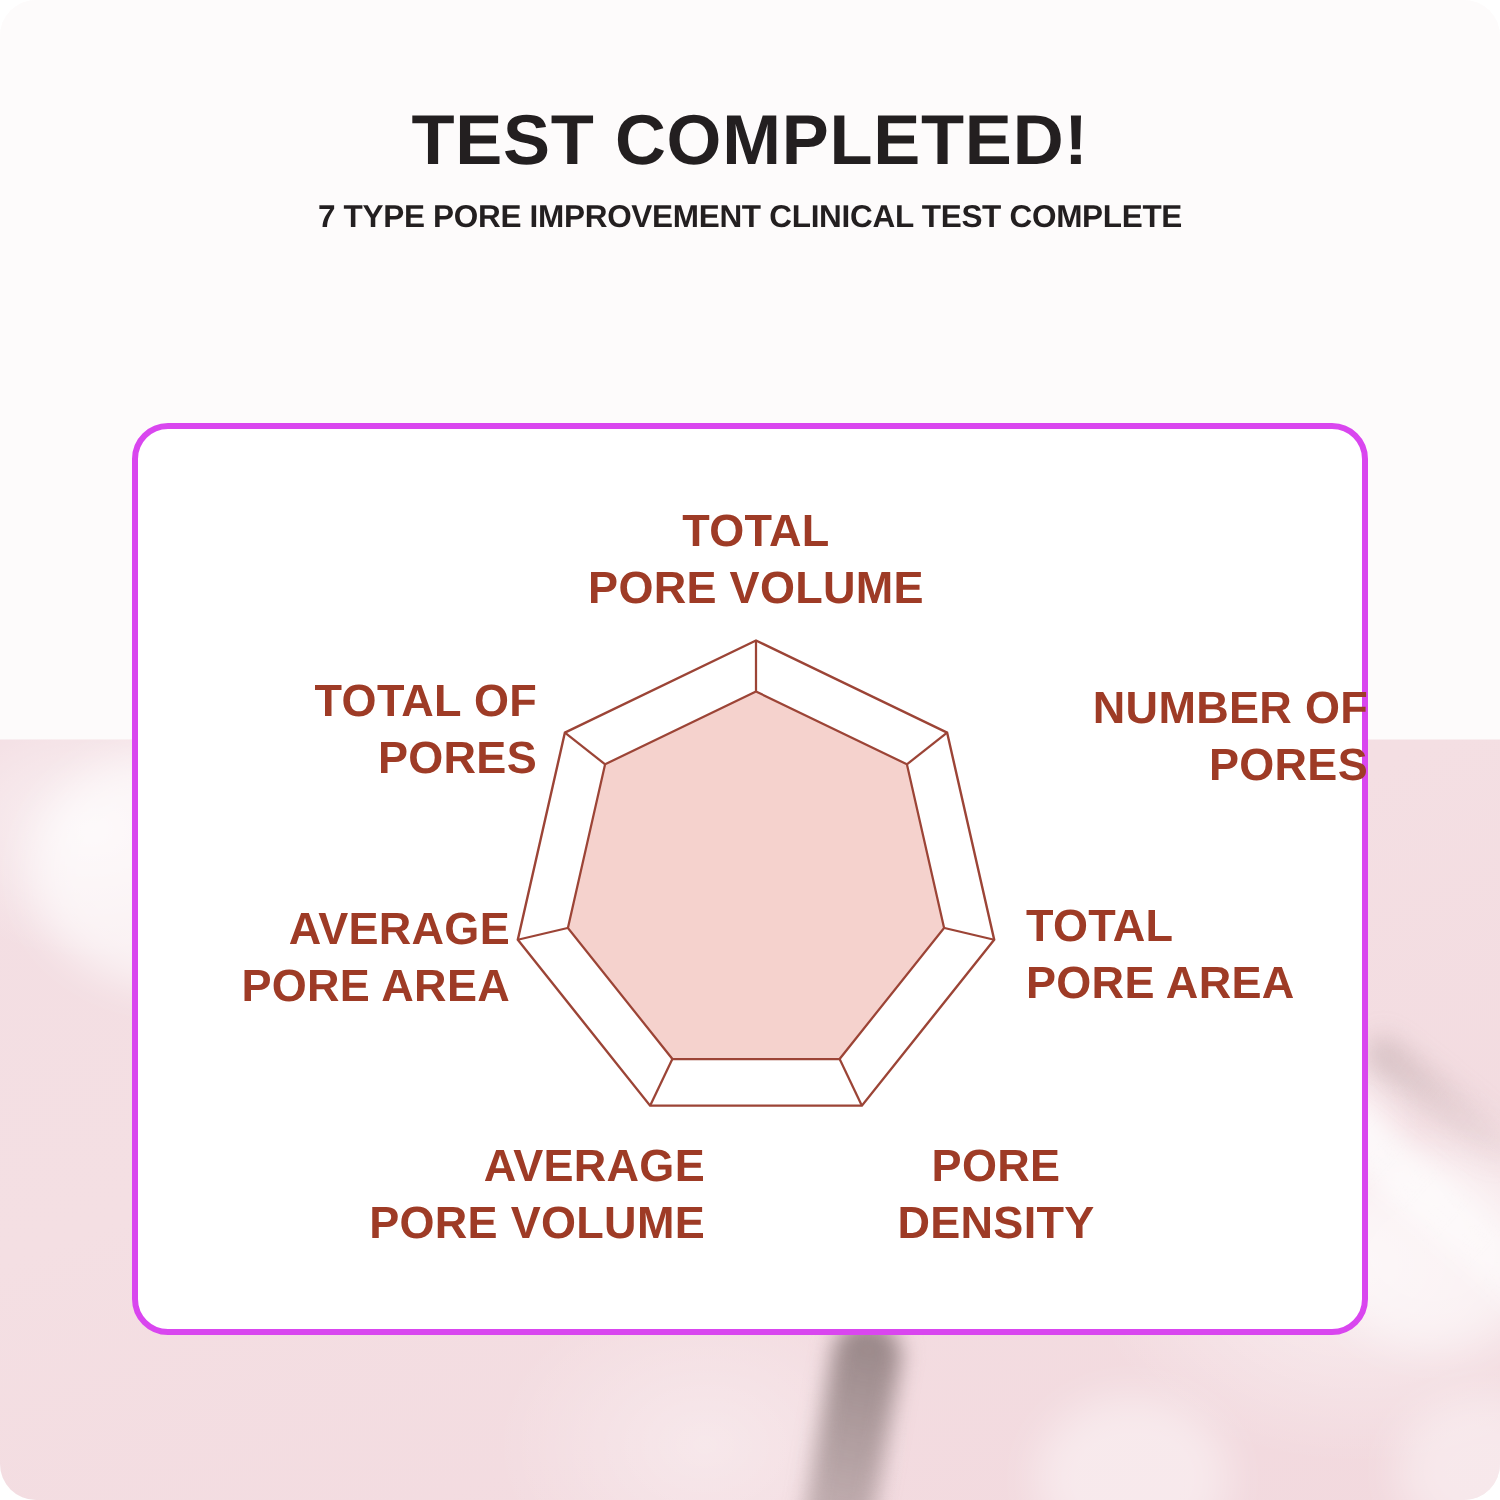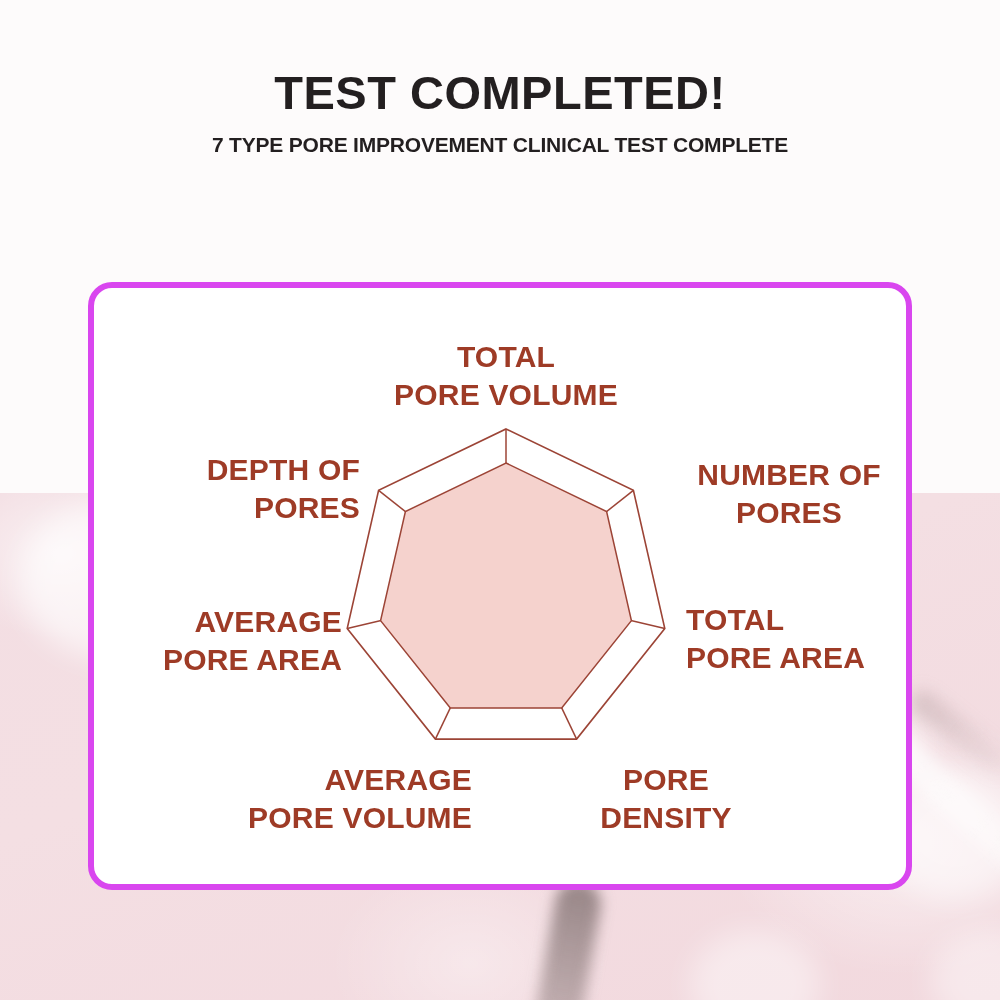--- a/index.html
+++ b/index.html
@@ -9,20 +9,21 @@
   }
   body {
     font-family: "Liberation Sans", sans-serif;
   }
   #page {
     position: relative;
     width: 1000px;
     height: 1000px;
     overflow: hidden;
     background: #fdfcfc;
+    border-radius: 24px;
   }
 
   
   .bg-top {
     position: absolute;
     left: 0; top: 0;
     width: 1000px; height: 495px;
     background: #fdfbfb;
   }
   .bg-bottom {
@@ -106,21 +107,21 @@
   }
 
   
   .card {
     position: absolute;
     left: 88px;
     top: 282px;
     width: 824px;
     height: 608px;
     background: #ffffff;
-    border: 6px solid #d946ef;
+    border: 4px solid #d946ef;
     border-radius: 24px;
     box-sizing: border-box;
     z-index: 6;
   }
 
   .chart-wrap {
     position: absolute;
     left: 0; top: 0;
     width: 824px; height: 608px;
   }
@@ -134,21 +135,21 @@
     position: absolute;
     color: #9e3b26;
     font-size: 30px;
     font-weight: 700;
     line-height: 1.28;
     letter-spacing: 0.2px;
     white-space: pre-line;
     z-index: 8;
   }
   .lbl-total-pore-volume { left: 212px; top: 50px; width: 400px; text-align: center; }
-  .lbl-number-of-pores   { left: 570px; top: 168px; width: 250px; text-align: center; }
+  .lbl-number-of-pores   { left: 570px; top: 168px; width: 250px; text-align: right; }
   .lbl-total-pore-area   { left: 592px; top: 313px; width: 230px; text-align: left; }
   .lbl-pore-density      { left: 442px; top: 473px; width: 260px; text-align: center; }
   .lbl-average-pore-volume { left: 40px; top: 473px; width: 338px; text-align: right; }
   .lbl-average-pore-area { left: 10px; top: 315px; width: 238px; text-align: right; }
   .lbl-depth-of-pores    { left: 18px; top: 163px; width: 248px; text-align: right; }
 </style>
 </head>
 <body>
 
 <div id="page">
@@ -194,19 +195,19 @@
       <div class="axis-label lbl-number-of-pores">NUMBER OF
 PORES</div>
       <div class="axis-label lbl-total-pore-area">TOTAL
 PORE AREA</div>
       <div class="axis-label lbl-pore-density">PORE
 DENSITY</div>
       <div class="axis-label lbl-average-pore-volume">AVERAGE
 PORE VOLUME</div>
       <div class="axis-label lbl-average-pore-area">AVERAGE
 PORE AREA</div>
-      <div class="axis-label lbl-depth-of-pores">DEPTH OF
+      <div class="axis-label lbl-depth-of-pores">TOTAL OF
 PORES</div>
 
     </div>
   </div>
 
 </div>
 
 </body></html>

